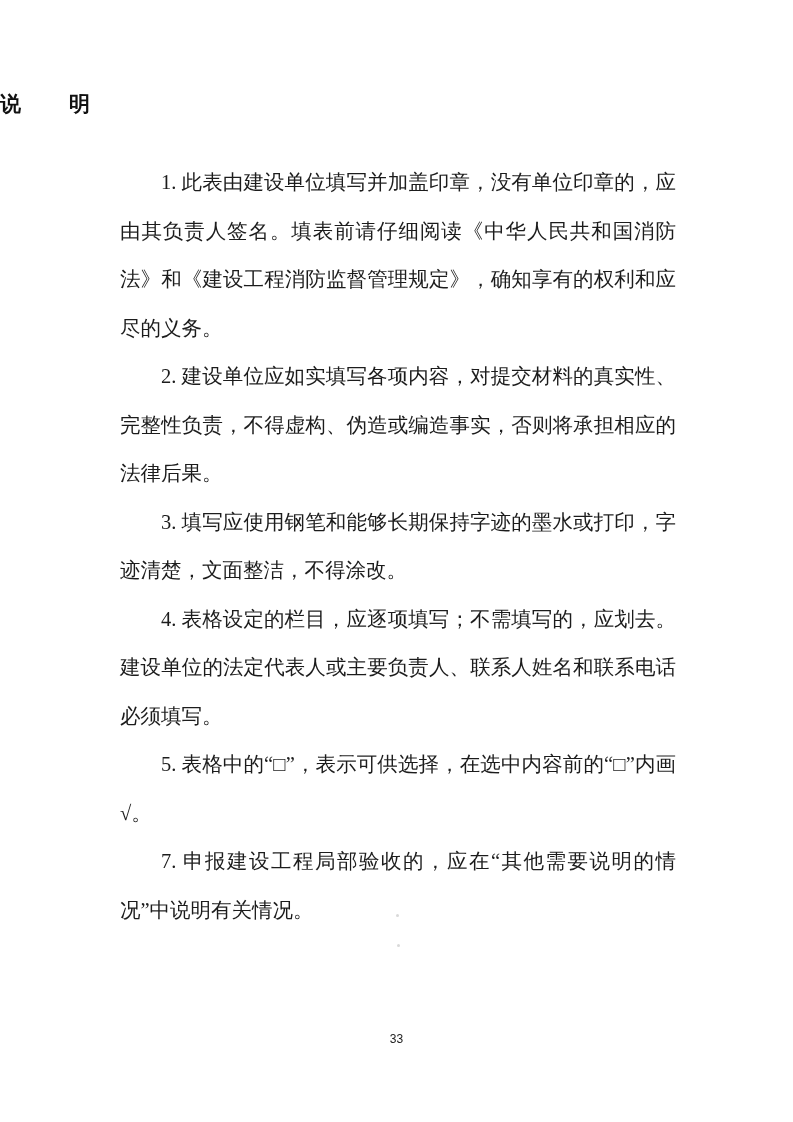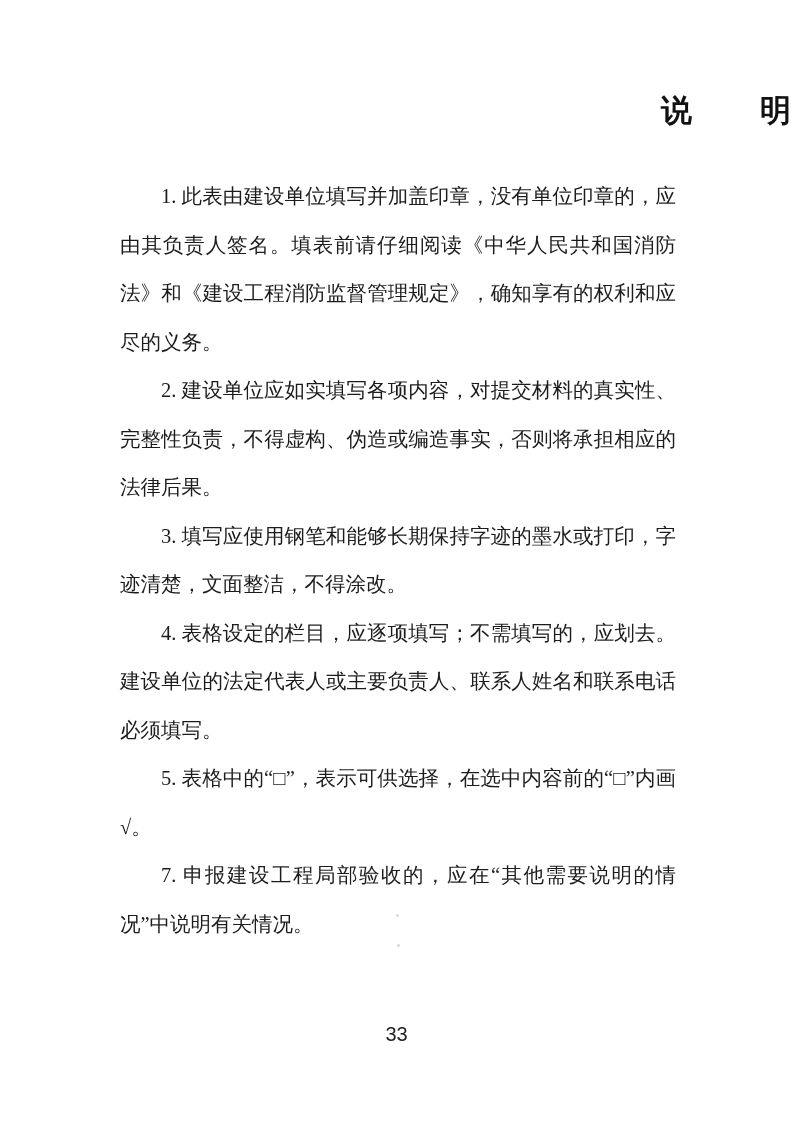--- a/index.html
+++ b/index.html
@@ -12,24 +12,24 @@
     color: #1a1a1a;
     overflow: hidden;
   }
   .page {
     position: absolute;
     inset: 0;
     background: #ffffff;
   }
   .doc-title {
     margin-top: 90px;
-    text-align: right;
+    text-align: left;
     font-family: "Liberation Sans", "DejaVu Sans", sans-serif;
     font-weight: bold;
-    font-size: 31px;
+    font-size: 21px;
     letter-spacing: 2px;
     color: #111111;
   }
   .doc-body {
     margin: 40px 117px 0 120px;
     font-size: 20.5px;
     line-height: 48.5px;
     text-align: justify;
     text-justify: inter-ideograph;
     color: #1c1c1c;
@@ -47,21 +47,21 @@
   }
   .speck-1 { left: 396px; top: 914px; }
   .speck-2 { left: 397px; top: 944px; }
   .page-number {
     position: absolute;
     bottom: 76px;
     left: 0;
     width: 100%;
     text-align: center;
     font-family: "Liberation Sans", "DejaVu Sans", sans-serif;
-    font-size: 20px;
+    font-size: 12px;
     color: #222222;
   }
 </style>
 </head>
 <body>
 
 <div class="page">
 
   <div class="doc-title">说　　明</div>
 

